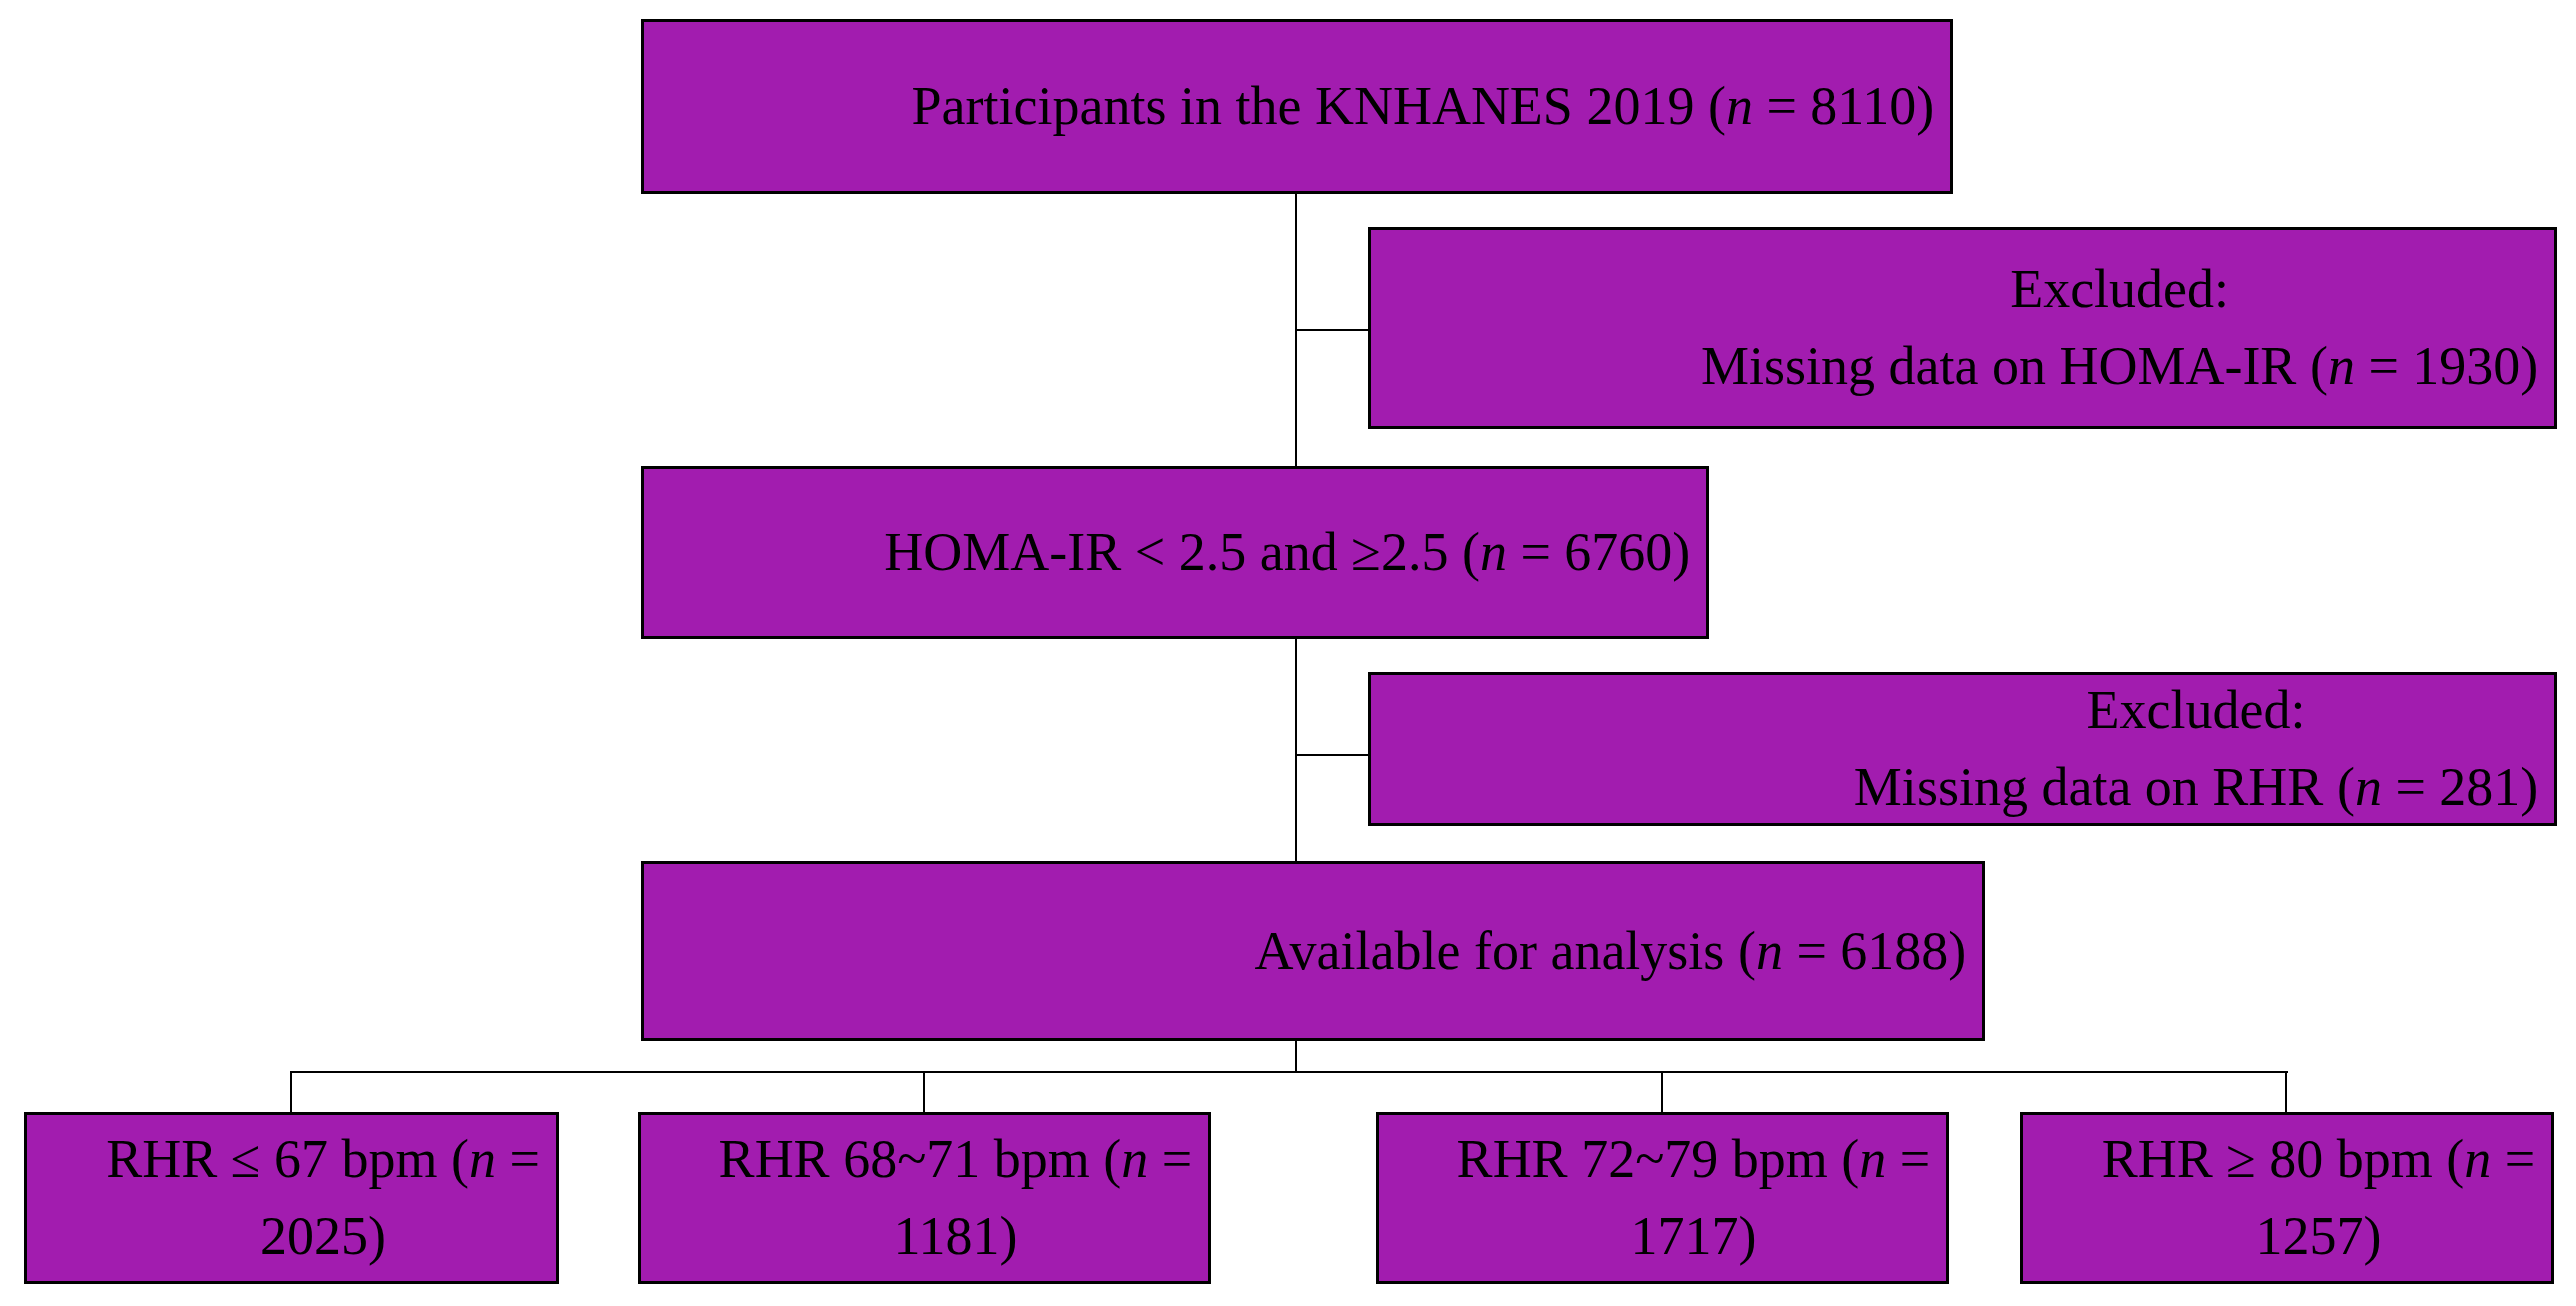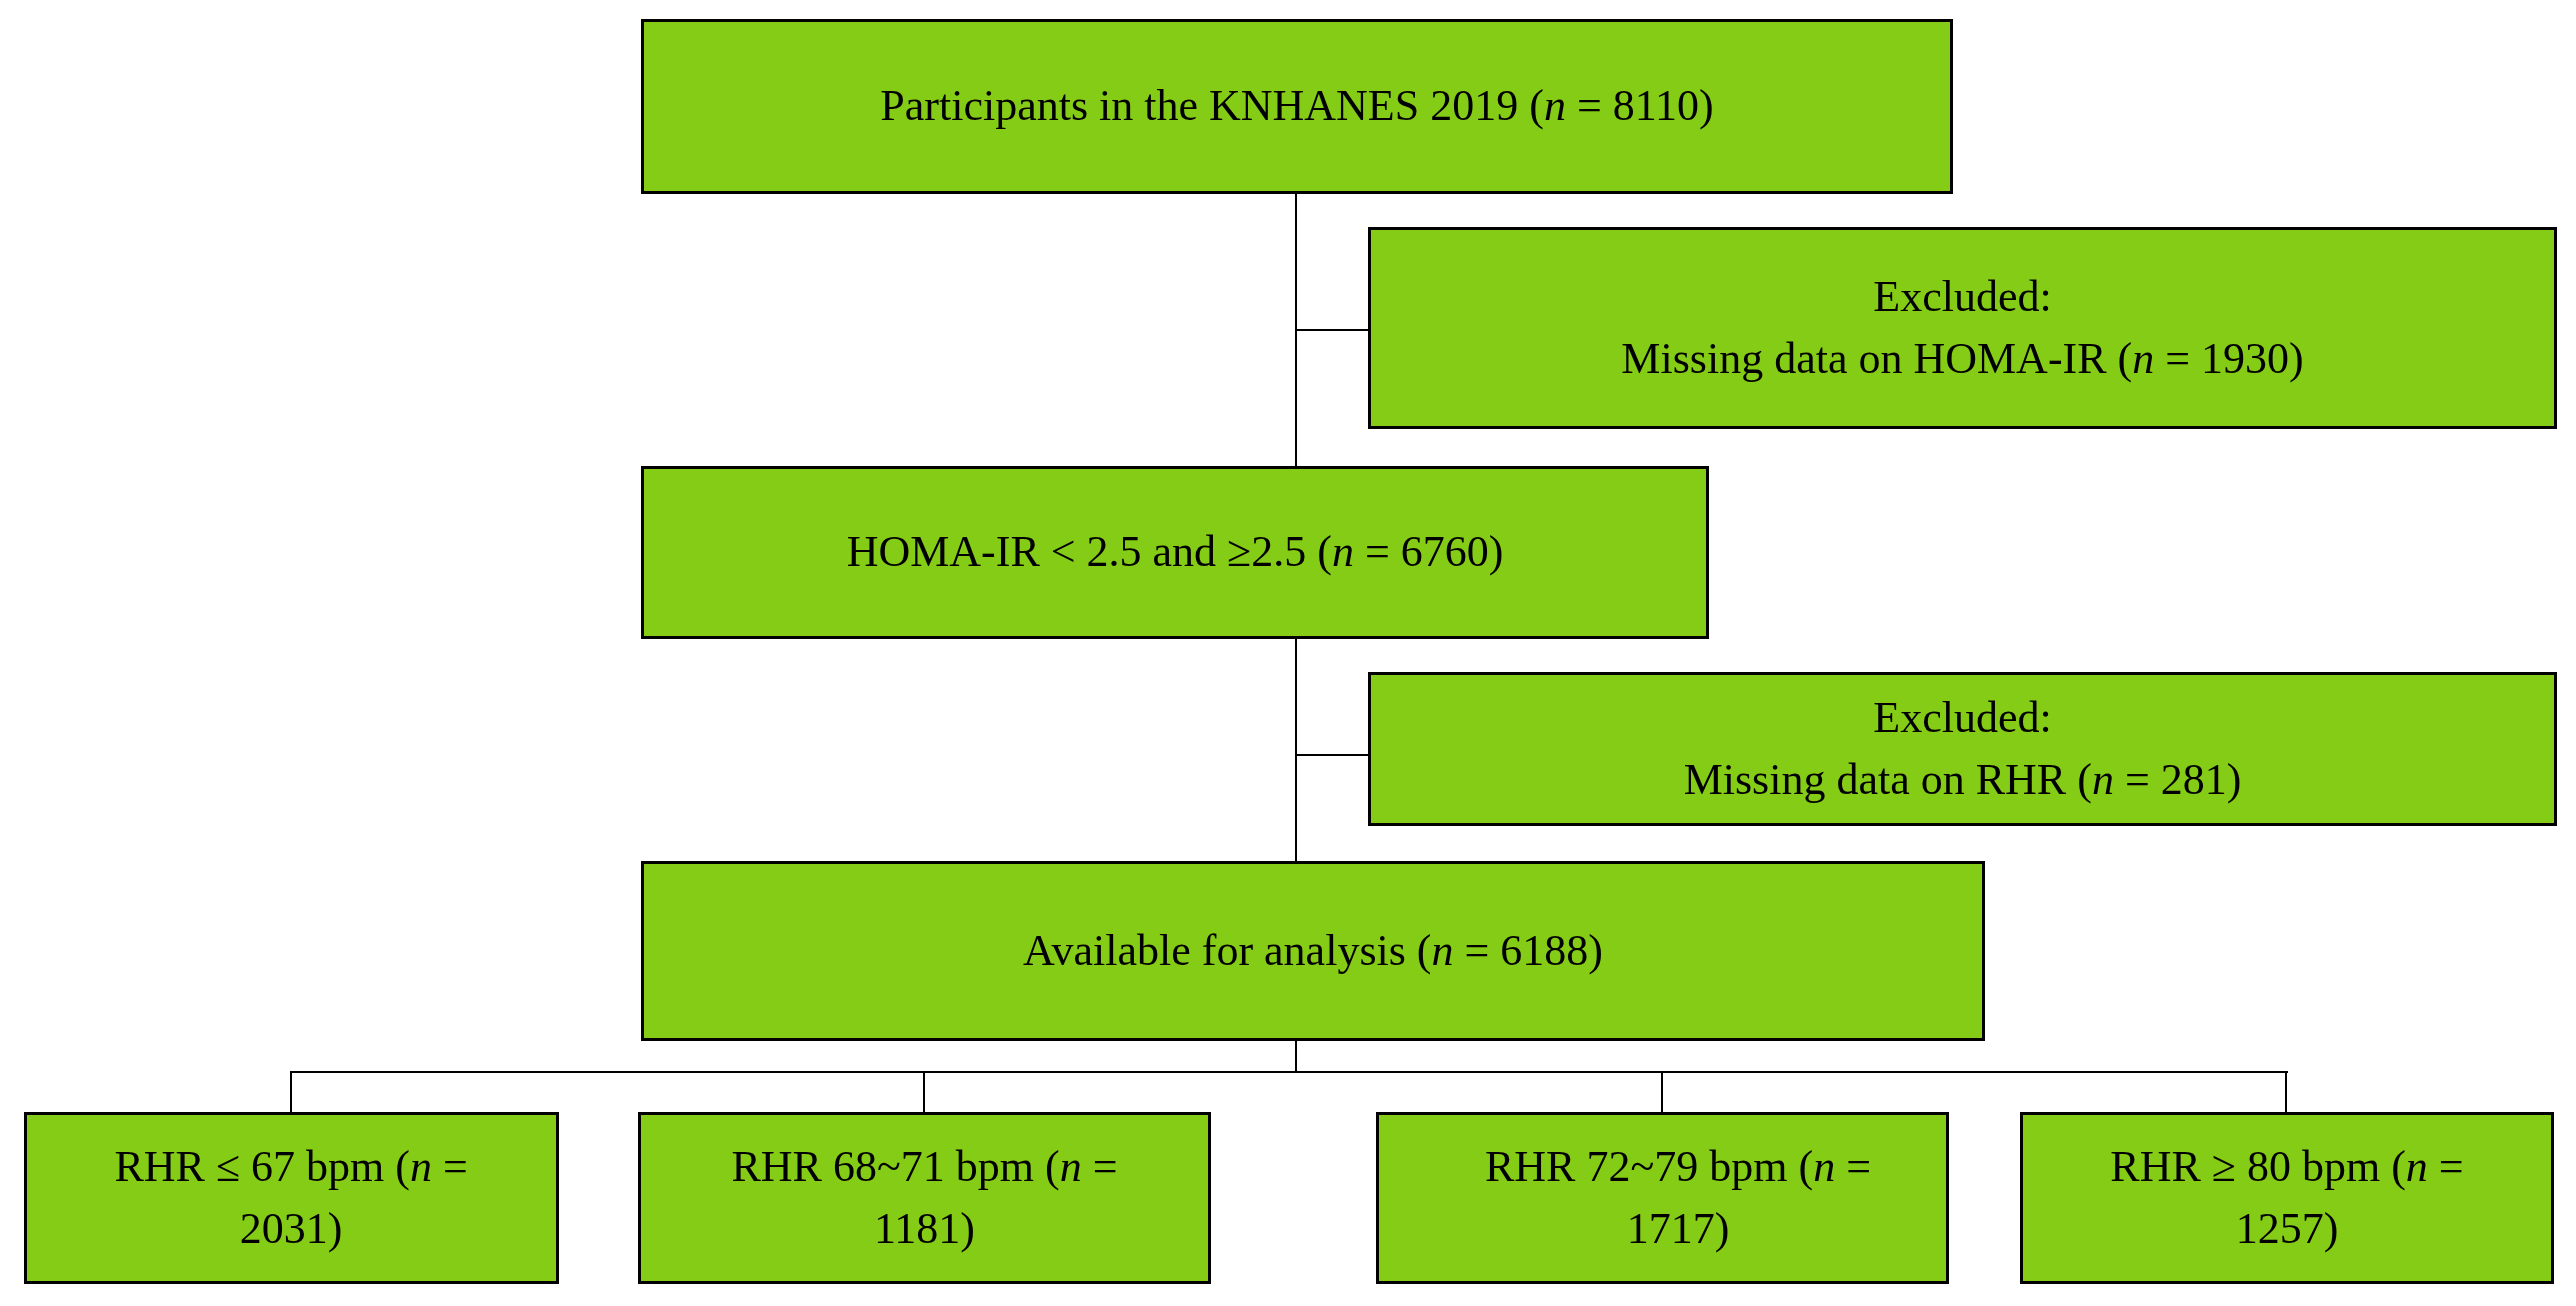--- a/index.html
+++ b/index.html
@@ -8,26 +8,26 @@
     width: 2576px;
     height: 1307px;
     background: #ffffff;
     font-family: "Liberation Serif", "DejaVu Serif", serif;
     color: #000000;
   }
   .box {
     position: absolute;
     box-sizing: border-box;
     border: 3.1px solid #000000;
-    background: #84cc16;
+    background: #a21caf;
     display: flex;
     align-items: center;
-    justify-content: center;
+    justify-content: flex-end;
     text-align: center;
-    font-size: 44px;
+    font-size: 54px;
     line-height: 1.42;
   }
   .box .label { padding: 0 15.7px; }
   .box i { font-style: italic; }
   .conn {
     position: absolute;
     background: #000000;
   }
 </style>
 </head>
@@ -60,21 +60,21 @@
 
   <div class="box" style="left:1368px; top:672px; width:1189px; height:154px;">
     <div class="label"><span>Excluded:</span><br><span>Missing data on RHR (</span><i>n</i><span> = 281)</span></div>
   </div>
 
   <div class="box" style="left:641px; top:861px; width:1344px; height:180px;">
     <div class="label"><span>Available for analysis (</span><i>n</i><span> = 6188)</span></div>
   </div>
 
   <div class="box" style="left:23.6px; top:1112px; width:535px; height:172px;">
-    <div class="label"><span>RHR ≤ 67 bpm (</span><i>n</i><span> =</span><br><span>2031)</span></div>
+    <div class="label"><span>RHR ≤ 67 bpm (</span><i>n</i><span> =</span><br><span>2025)</span></div>
   </div>
 
   <div class="box" style="left:638px; top:1112px; width:573px; height:172px;">
     <div class="label"><span>RHR 68~71 bpm (</span><i>n</i><span> =</span><br><span>1181)</span></div>
   </div>
 
   <div class="box" style="left:1376px; top:1112px; width:573px; height:172px;padding-left:31px;">
     <div class="label"><span>RHR 72~79 bpm (</span><i>n</i><span> =</span><br><span>1717)</span></div>
   </div>
 

